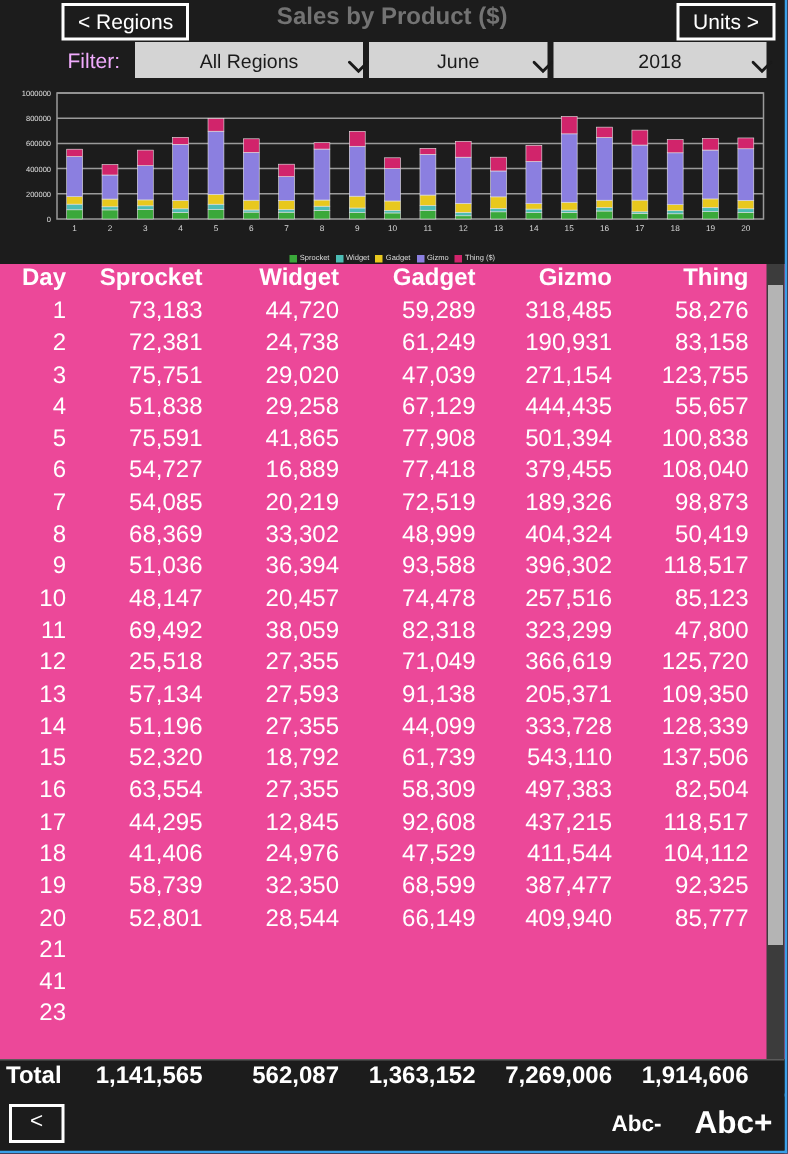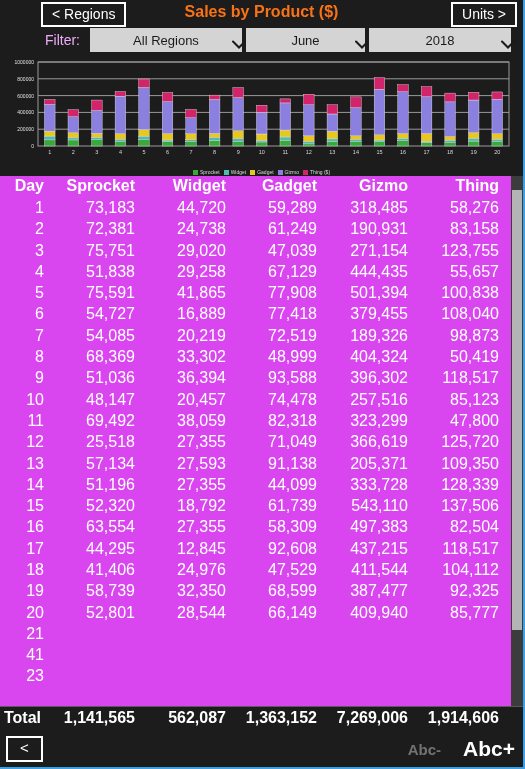--- a/index.html
+++ b/index.html
@@ -33,21 +33,21 @@
     line-height: 1;
     padding: 3px 9px 4px 9px;
     white-space: nowrap;
     cursor: pointer;
   }
   .navbtn.left { position: absolute; left: 6px; top: 2px; margin-left: 35px; }
   .navbtn.right { position: absolute; right: 6px; top: 2px; }
   .apptitle {
     position: absolute; left: 0; right: 0; top: 3px;
     text-align: center;
-    color: #f97316;
+    color: #737373;
     font-size: 16px;
     font-weight: bold;
   }
 
   
   .filterbar {
     height: 28px;
     display: flex;
     align-items: center;
     gap: 4px;
@@ -110,21 +110,21 @@
     padding: 1px 3px;
   }
   .leg-item { display: flex; align-items: center; gap: 2px; }
   .leg-swatch { width: 5px; height: 5px; display: inline-block; }
   .leg-text { color: #dcdcdc; font-size: 5px; line-height: 6px; white-space: nowrap; }
 
   
   .tablearea {
     position: relative;
     height: 530px;
-    background: #d946ef;
+    background: #ec4899;
     overflow: hidden;
   }
   table.grid {
     width: 513px;
     border-collapse: collapse;
     table-layout: fixed;
   }
   table.grid th, table.grid td {
     color: #ffffff;
     font-size: 16px;
@@ -191,21 +191,21 @@
   .backbtn {
     border: 2px solid #ffffff;
     color: #ffffff;
     background: #1c1c1c;
     font-size: 15px;
     padding: 2px 12px 3px 12px;
     line-height: 1.1;
     cursor: pointer;
   }
   .abc-small {
-    color: #737373;
+    color: #ffffff;
     font-size: 15px;
     font-weight: bold;
     margin-right: 22px;
     cursor: pointer;
   }
   .abc-big {
     color: #ffffff;
     font-size: 21px;
     font-weight: bold;
     cursor: pointer;

